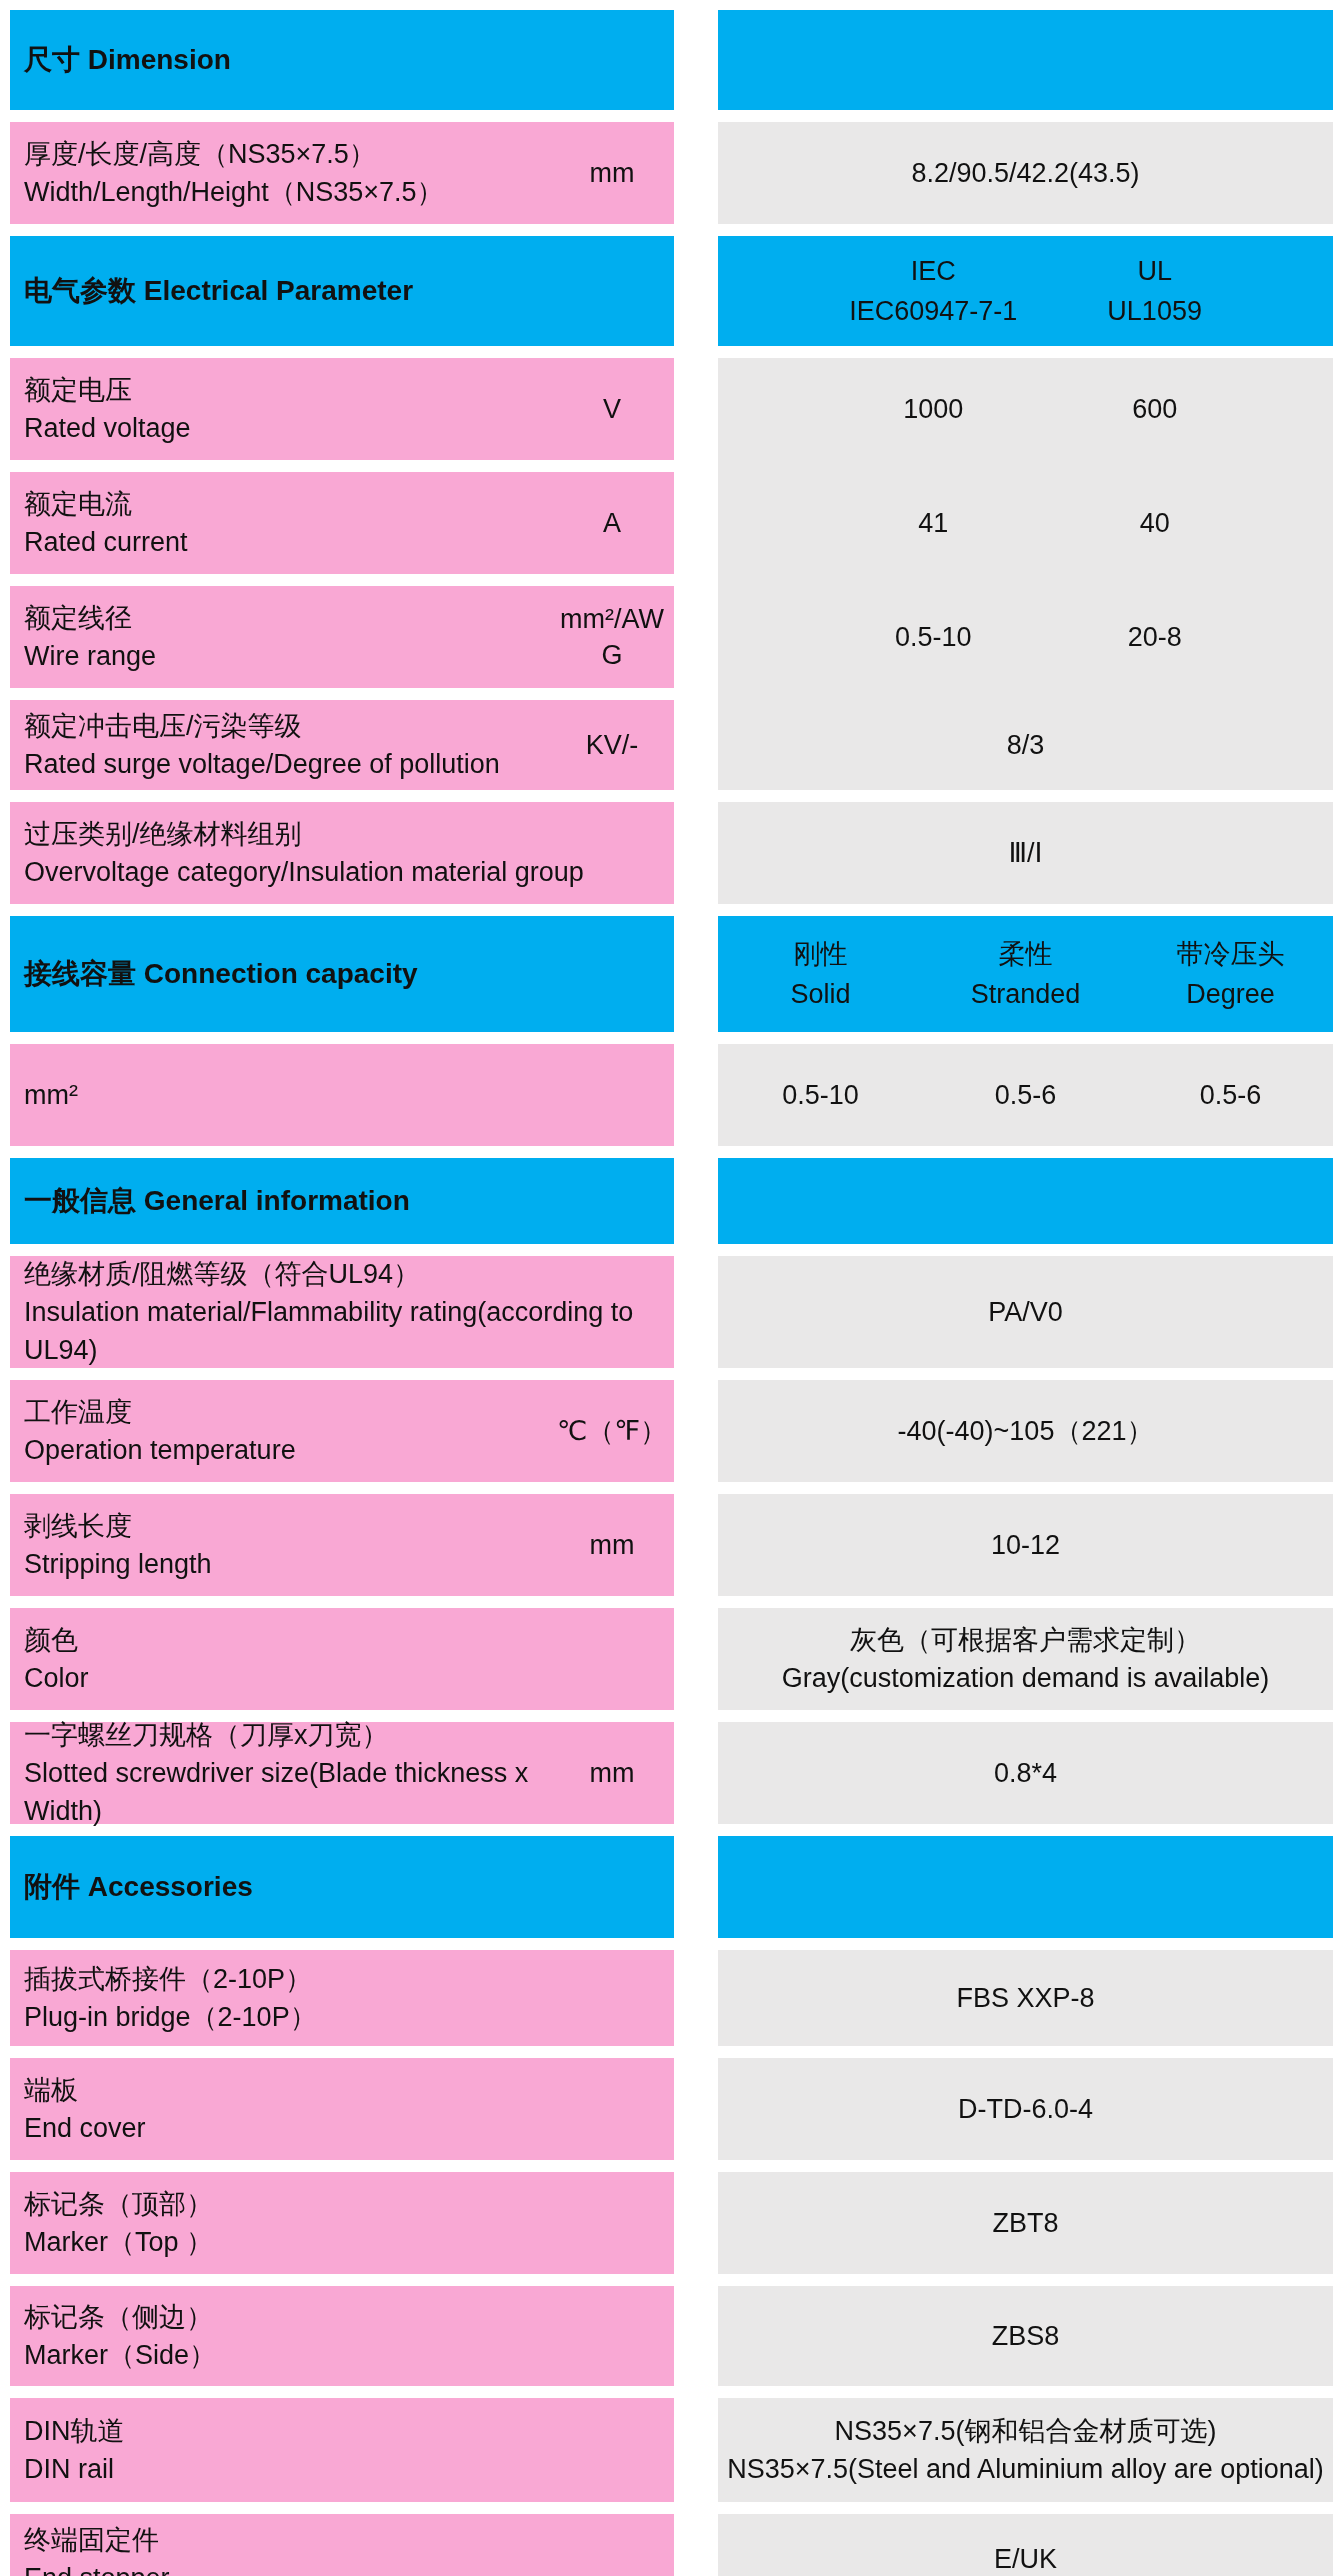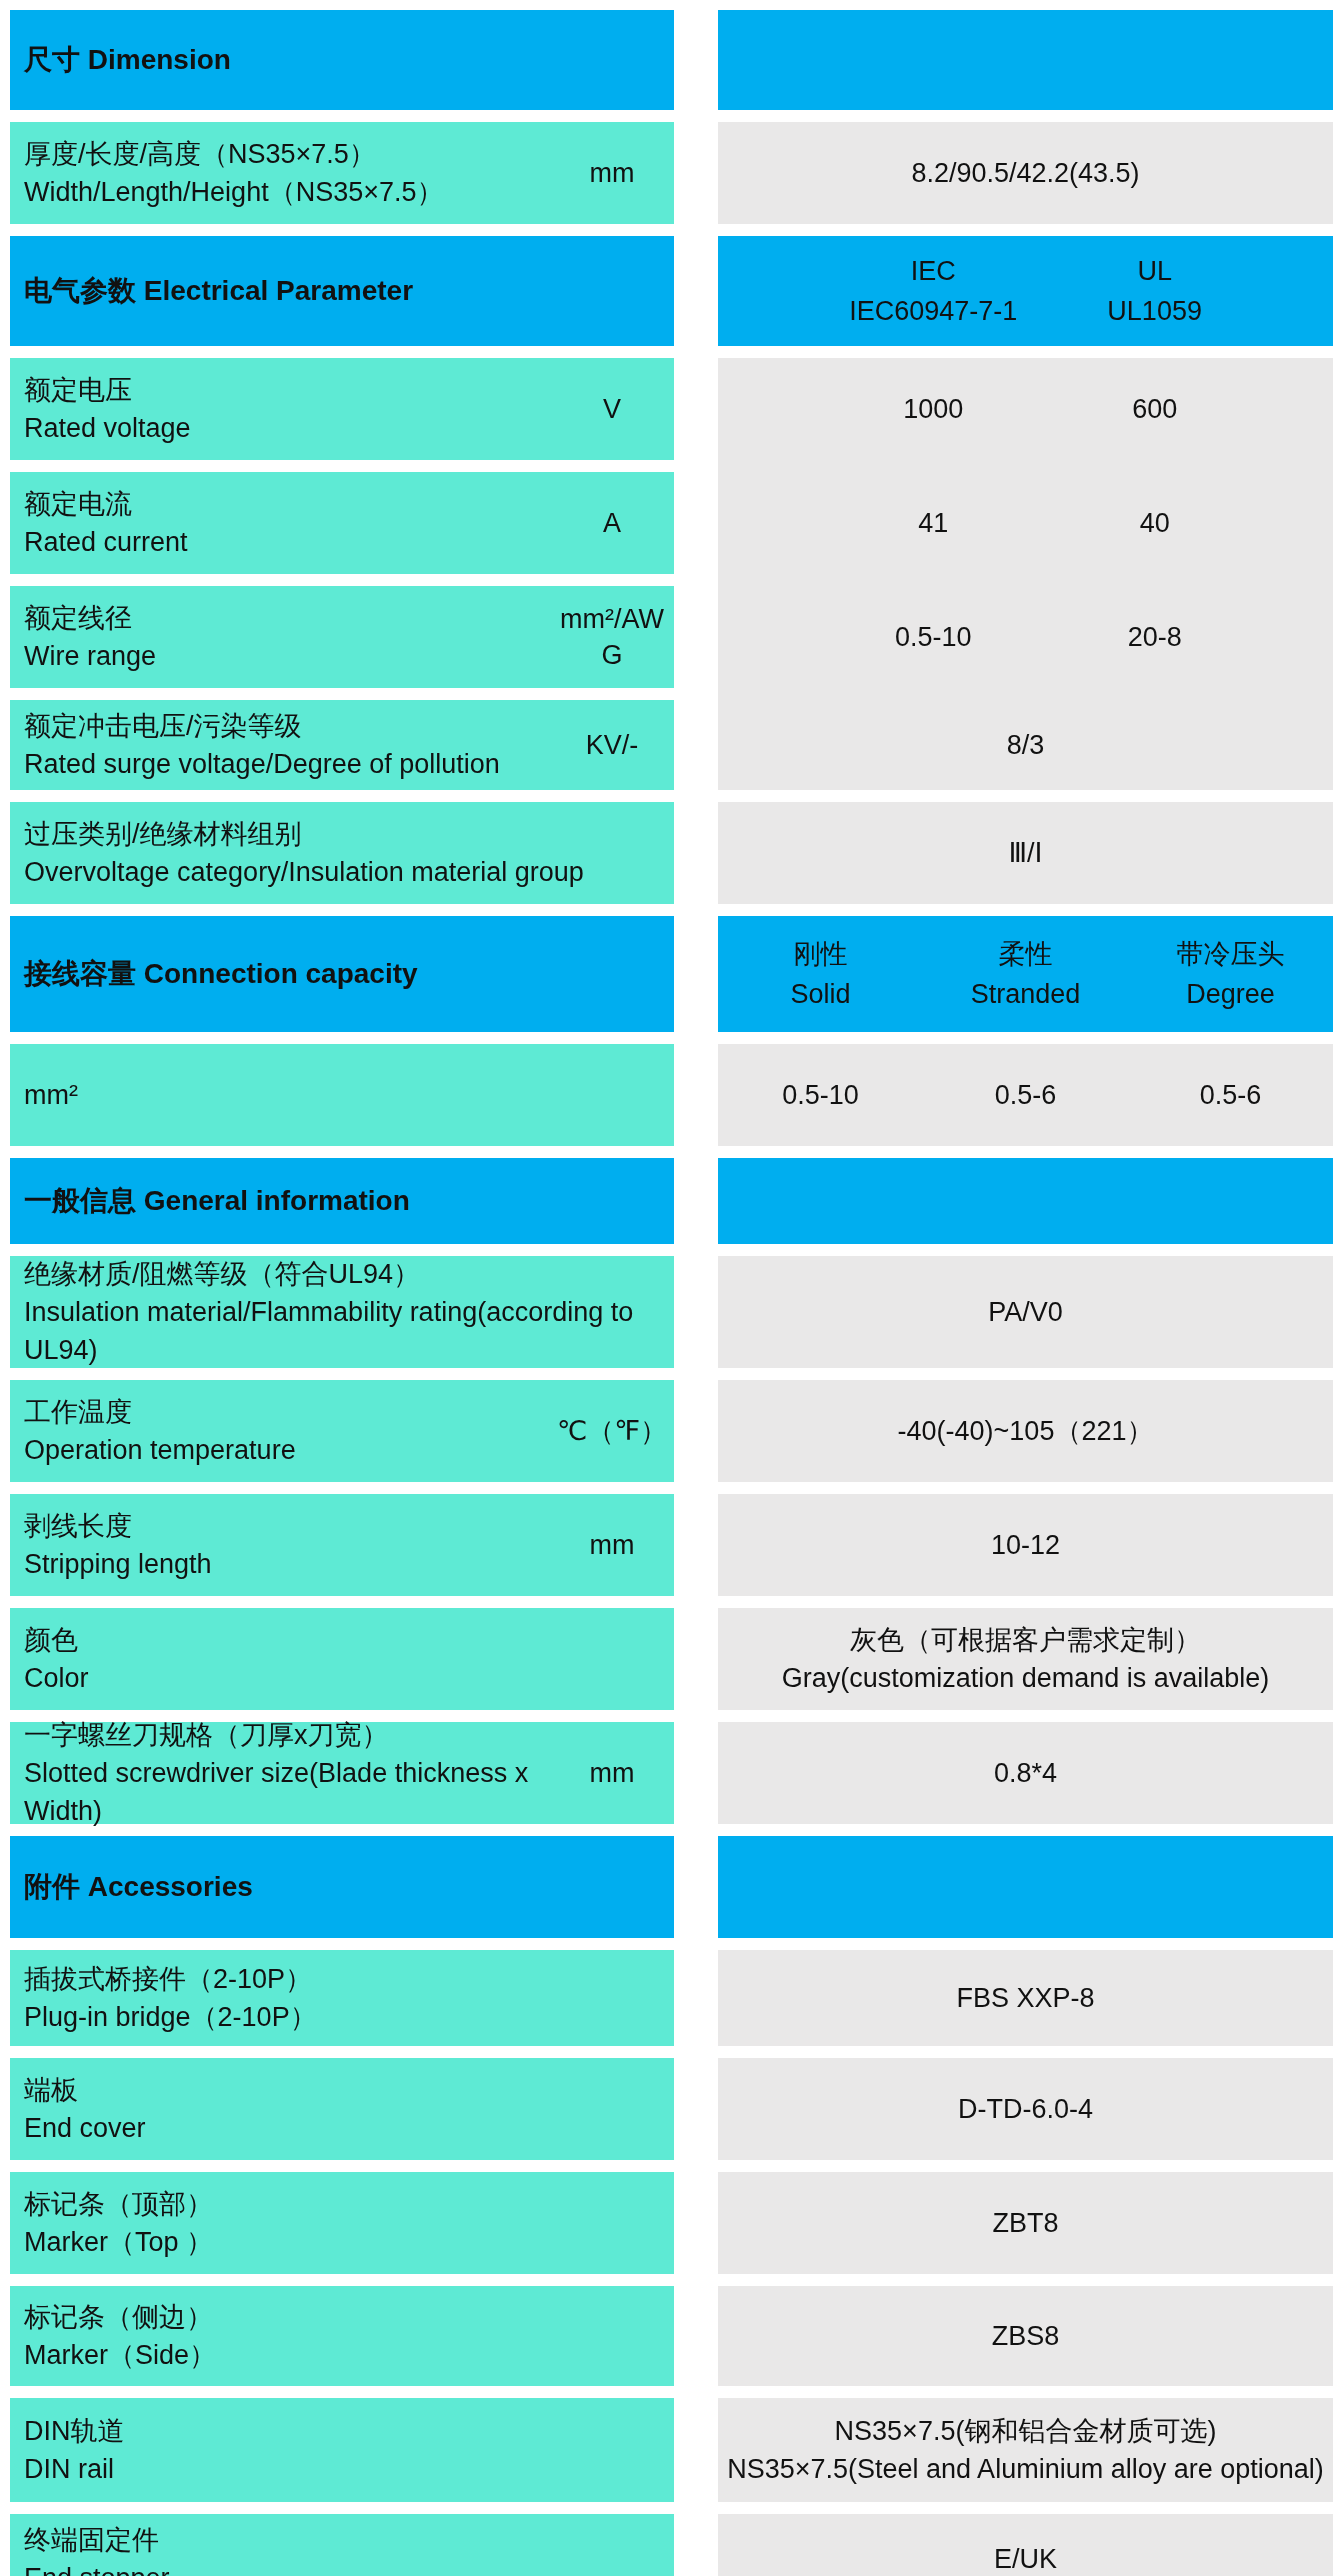--- a/index.html
+++ b/index.html
@@ -12,21 +12,21 @@
     display:flex;
     flex-direction:column;
     row-gap:12px;
     padding:10px 10px 8px 10px;
     box-sizing:border-box;
     width:1343px;
   }
   .row{display:flex;column-gap:44px;}
   .cl{
     width:664px;min-width:664px;
-    background:#5eead4;
+    background:#f9a8d4;
     display:flex;align-items:center;
     padding-left:14px;box-sizing:border-box;
   }
   .cr{
     flex:1;
     background:#E9E8E8;
     display:flex;align-items:center;justify-content:center;
     font-size:27px;line-height:38px;text-align:center;
   }
   .head{background:#00AEEF;}

